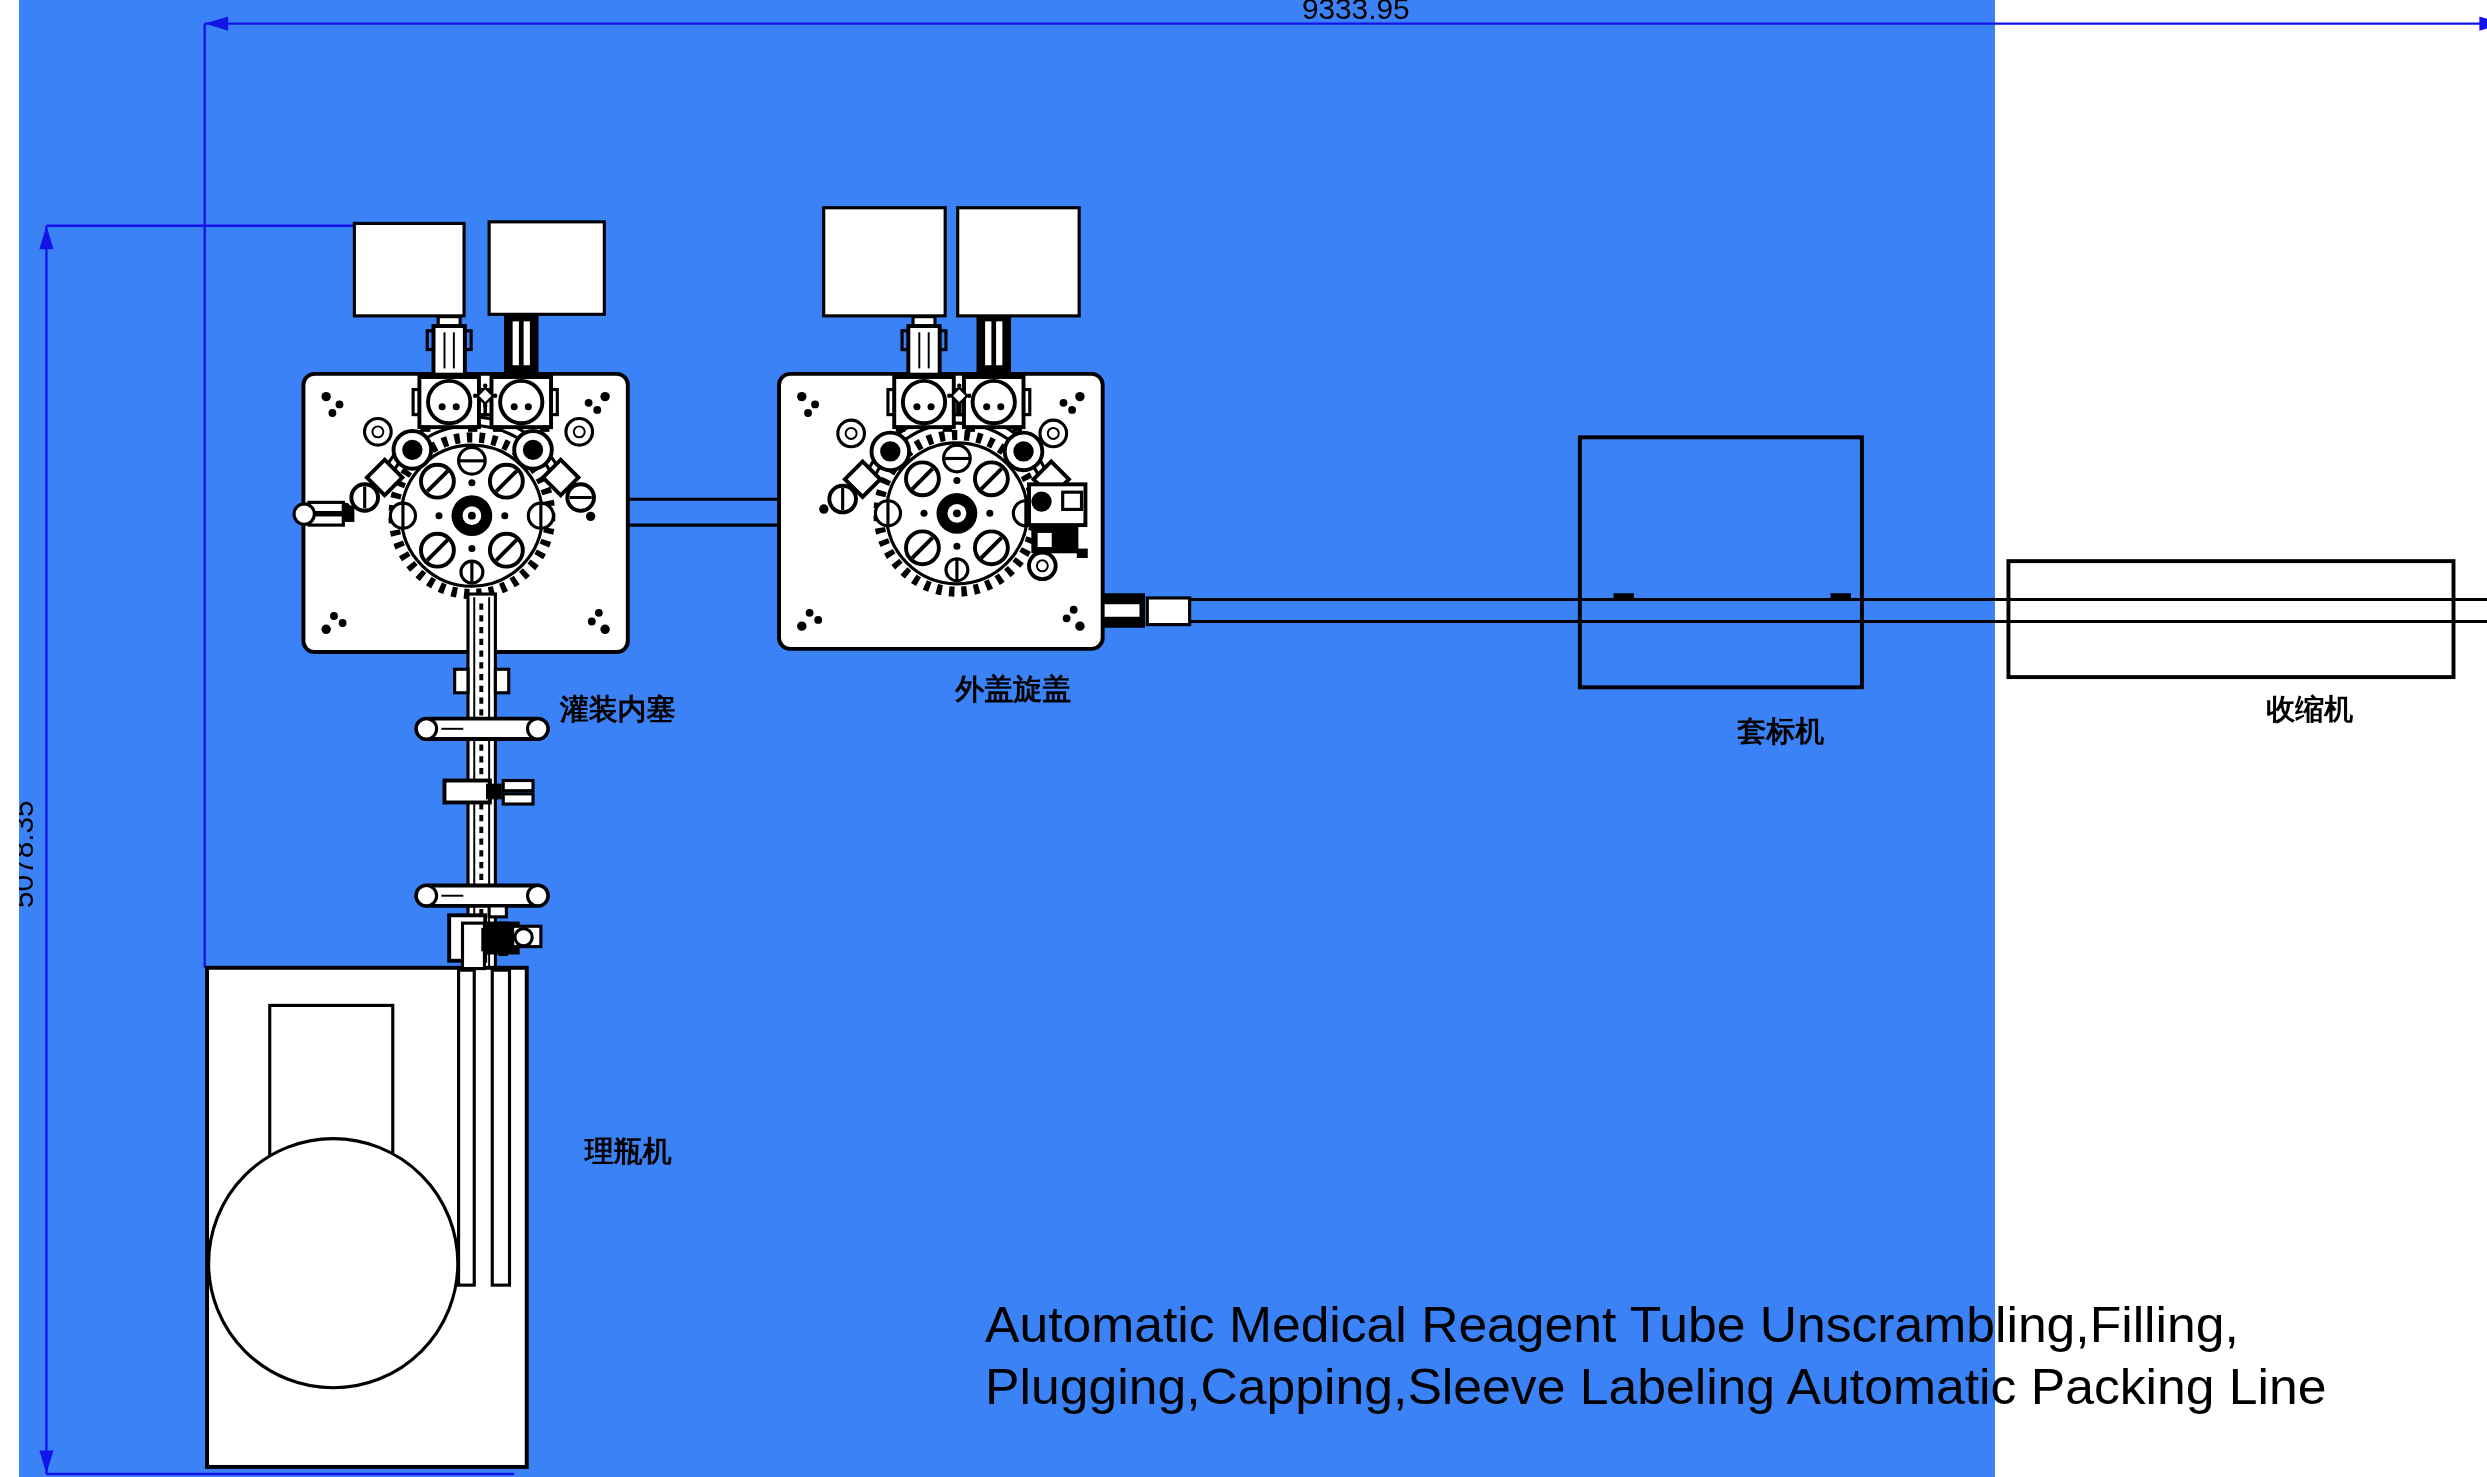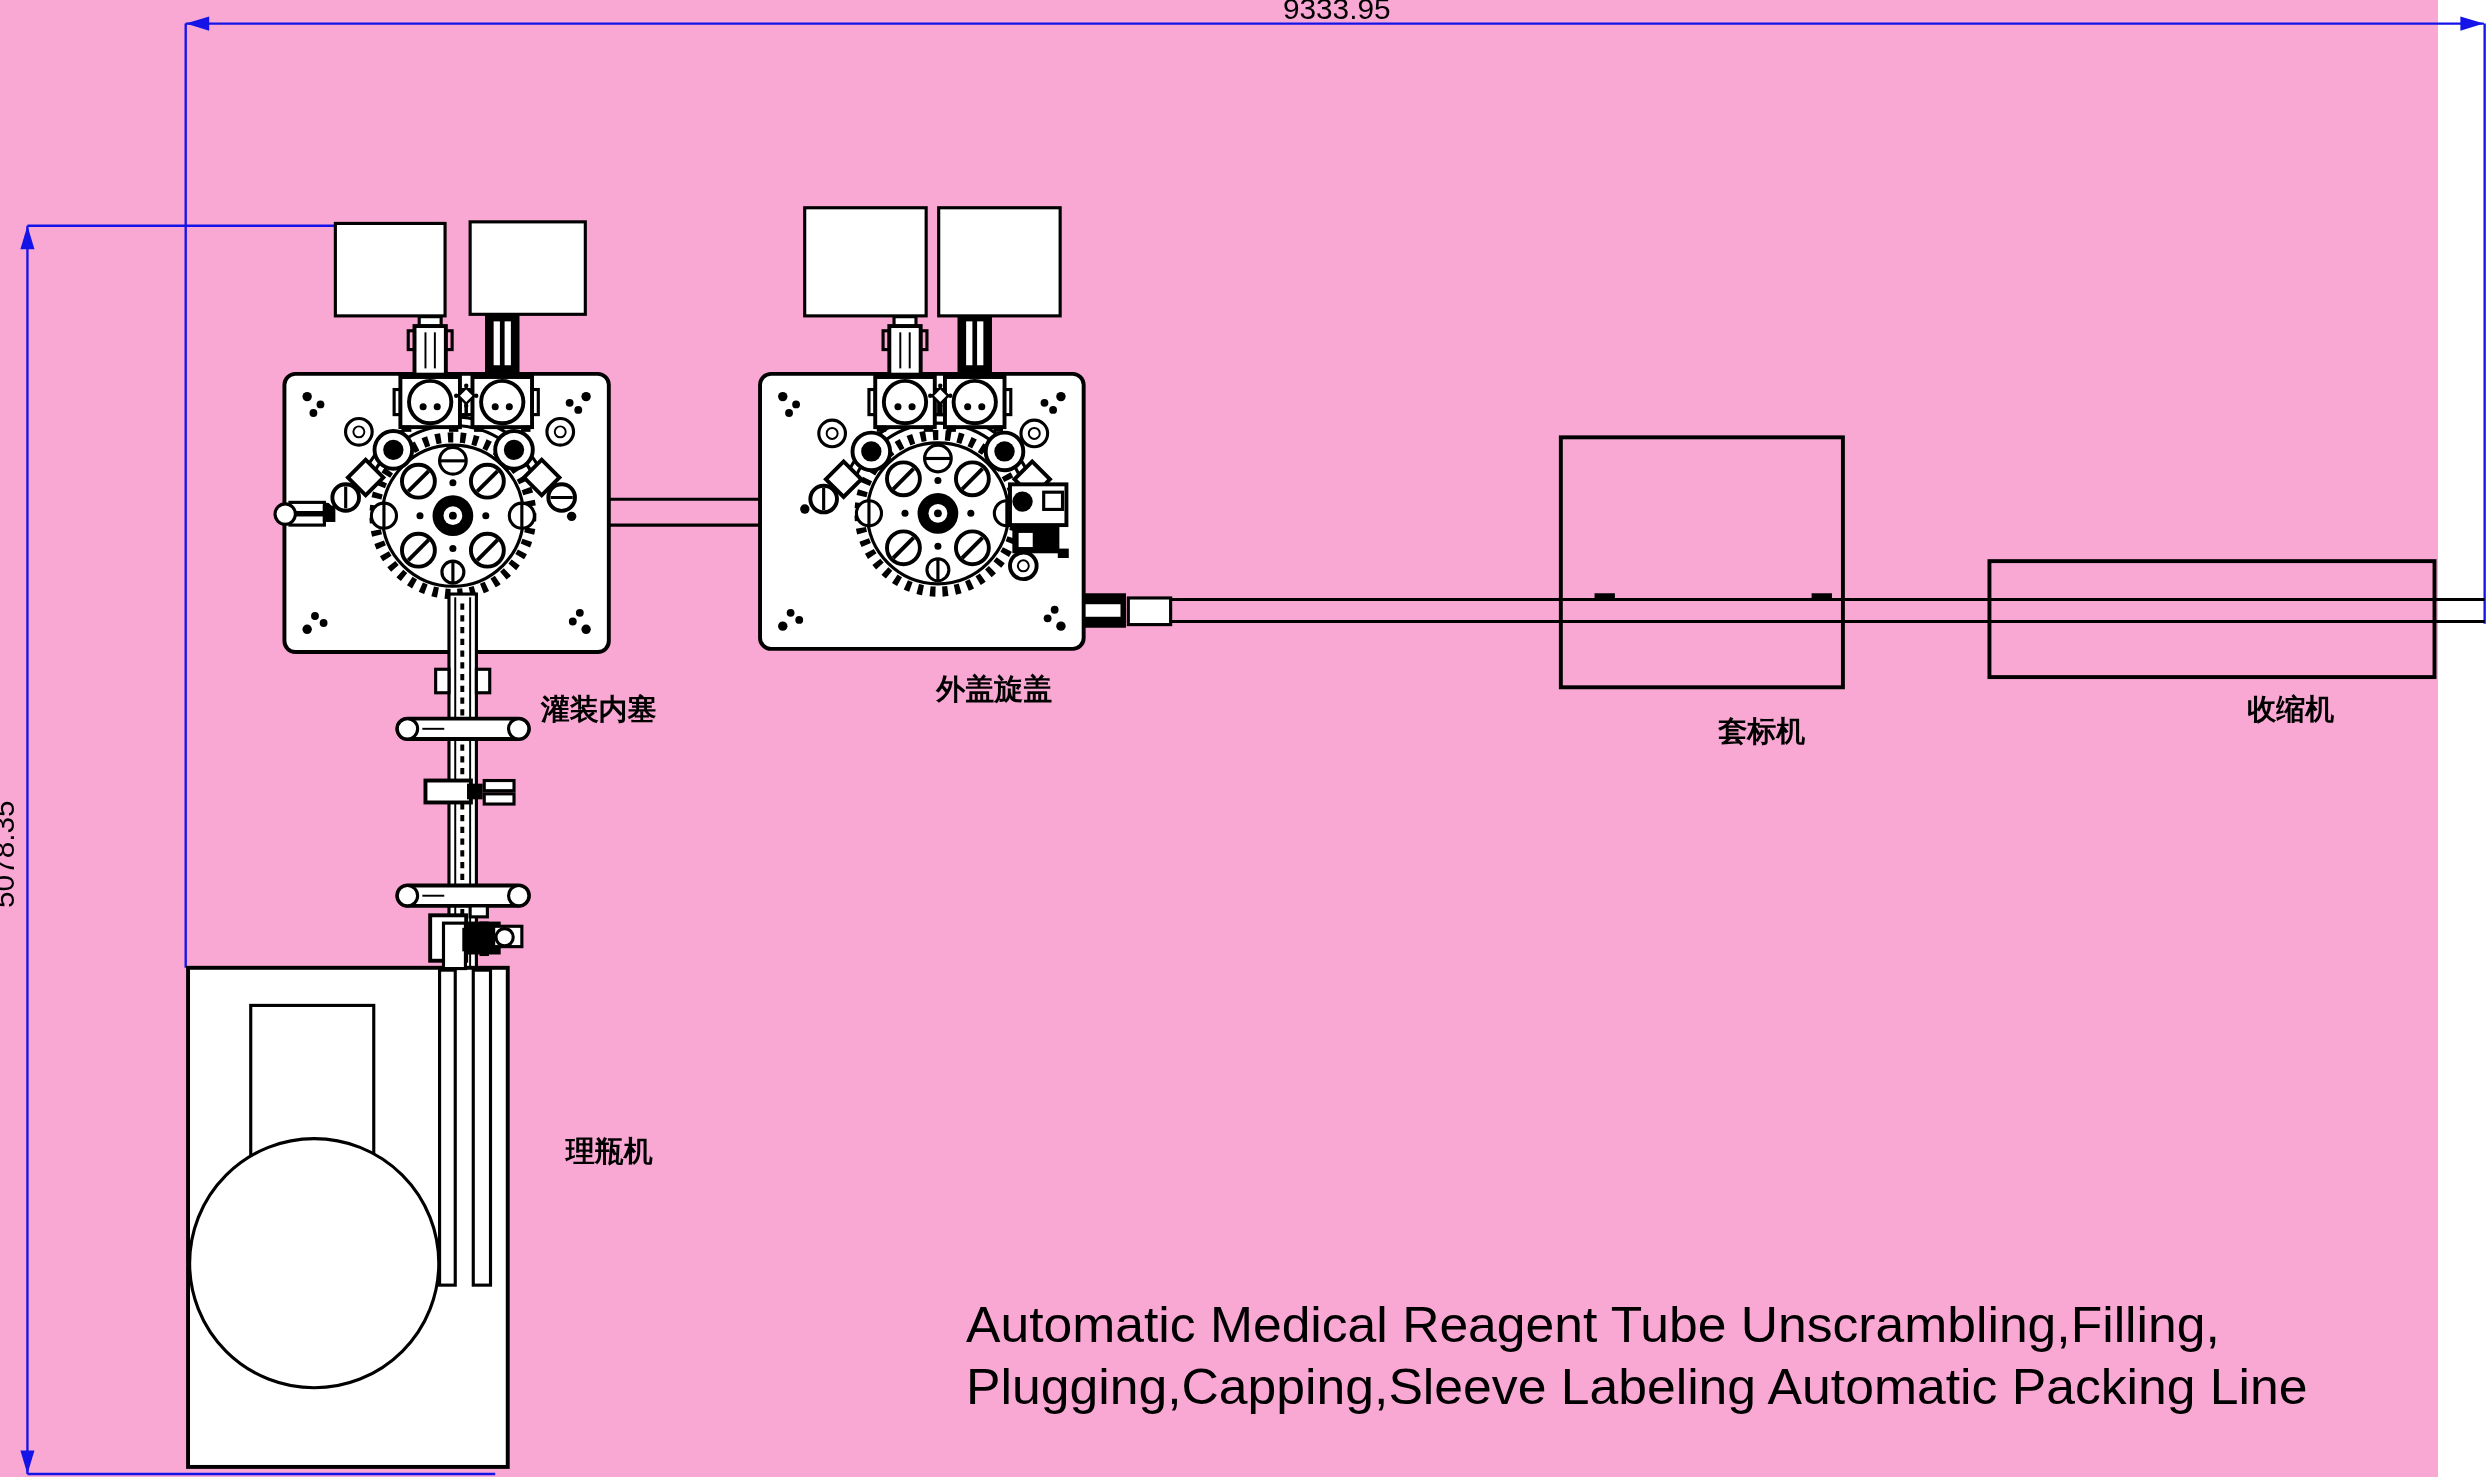--- a/index.html
+++ b/index.html
@@ -1,16 +1,16 @@
 <!DOCTYPE html>
 <html style="--dim: #1414e8;font-size:12.5px"><head>
 <meta charset="utf-8">
 <style>
   html,body{margin:0;padding:0;background:#fff;}
-  .stage{width:2438px;height:1478px;position:relative;background:#f9a8d4;}
+  .stage{width:1976px;height:1478px;position:relative;background:#3b82f6;margin-left:19px;}
   svg{display:block;}
   .k{stroke:#000;fill:none;stroke-width:4;}
   .k2{stroke:#000;fill:none;stroke-width:2.5;}
   .k5{stroke:#000;fill:none;stroke-width:5;}
   .kw{stroke:#000;fill:#fff;stroke-width:4;}
   .kw5{stroke:#000;fill:#fff;stroke-width:5;}
   .fb{fill:#000;stroke:none;}
   .fw{fill:#fff;stroke:none;}
   .teeth{stroke:#000;fill:none;stroke-width:13;stroke-dasharray:7 9;}
   .arc1{stroke:#000;fill:none;stroke-width:15;}

